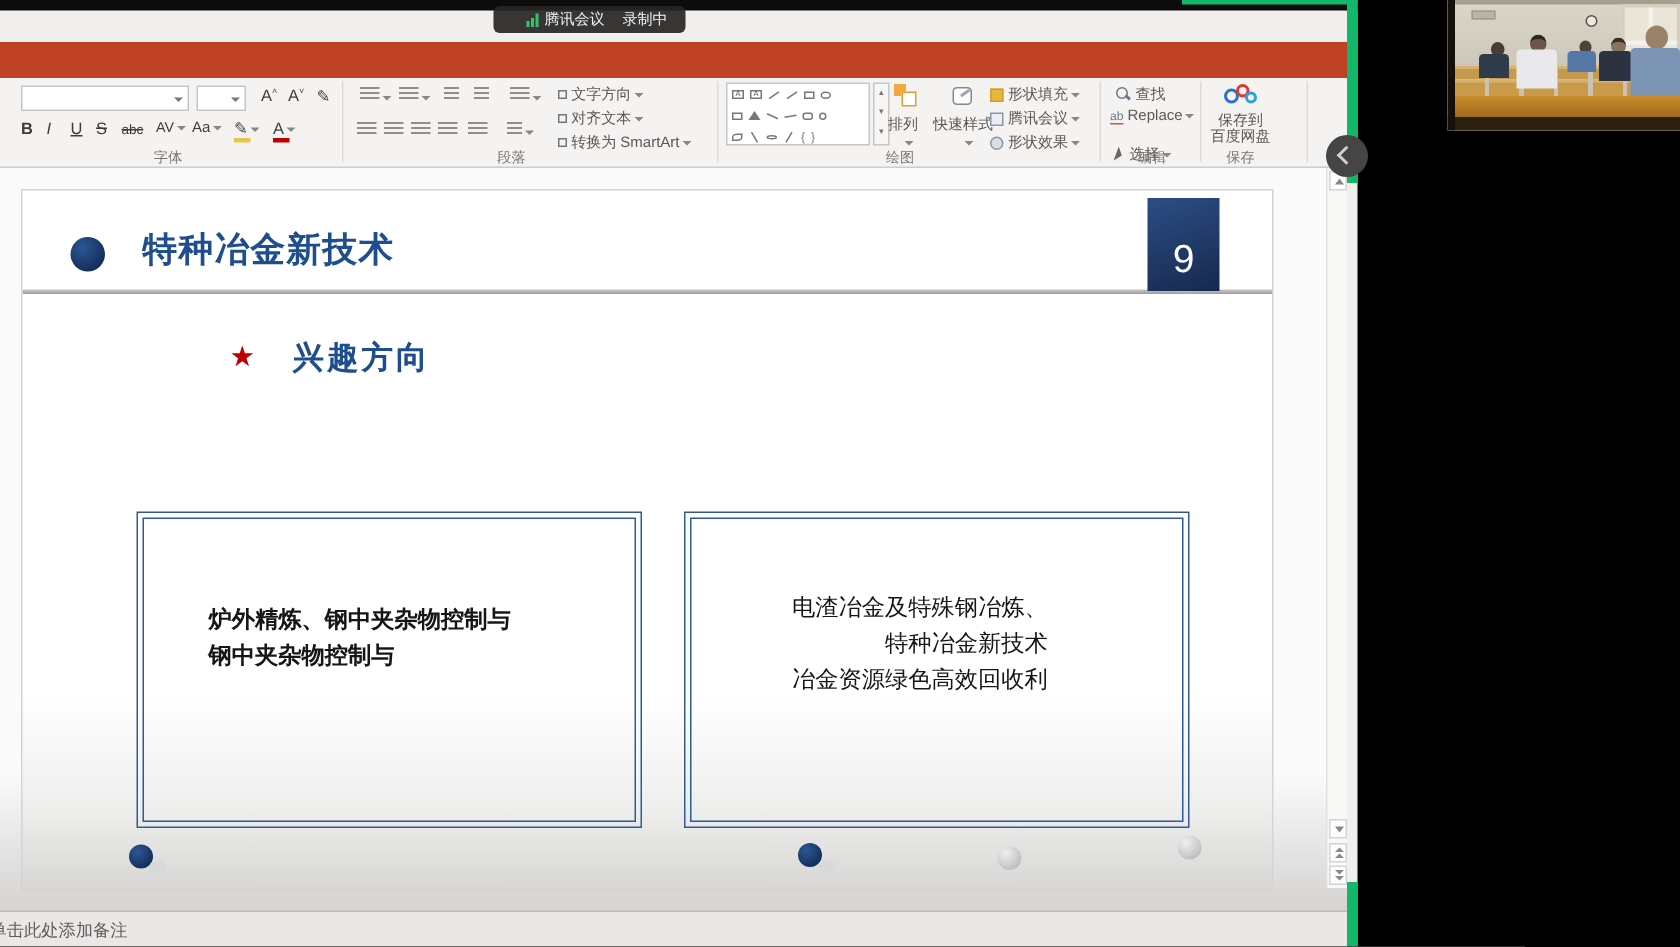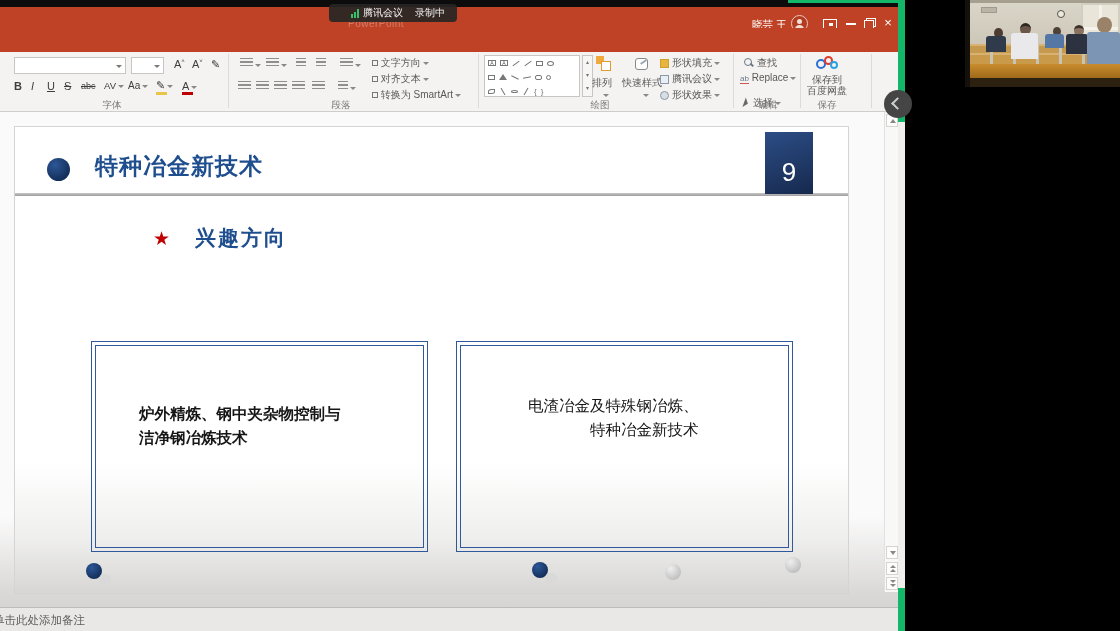--- a/index.html
+++ b/index.html
@@ -160,29 +160,20 @@
   .body { position:absolute; border-radius:3px 3px 0 0; }
 </style>
 </head>
 <body>
 
 <div id="stage">
 
   <div class="ppt">
     <div class="top-black"></div>
 
-    <div class="titlebar">
-      <span class="ghost-title">PowerPoint</span>
-      <span class="tb-user">晓芸 王</span>
-      <span class="avatar"></span>
-      <span class="wbtn pipicon"></span>
-      <span class="wbtn minbtn"></span>
-      <span class="wbtn resbtn"></span>
-      <span class="wbtn clsbtn">×</span>
-    </div>
 
     <div class="pill">
       <span class="bars">
           <i></i>
           <i></i>
           <i></i>
         </span>
       <span class="txt">腾讯会议</span>
       <span class="gdot"></span>
       <span class="rdot"></span>
@@ -317,27 +308,28 @@
         <span class="t-bullet"></span>
         <span class="s-title">特种冶金新技术</span>
         <span class="t-rule"></span>
         <span class="nine-box">9</span>
         <span class="star">★</span>
         <span class="s-section">兴趣方向</span>
 
         <div class="tbox left">
           <div class="content">
             <div>炉外精炼、钢中夹杂物控制与</div>
-            <div>洁净钢冶炼技术</div>
+            <div>钢中夹杂物控制与</div>
           </div>
         </div>
         <div class="tbox right">
           <div class="content">
             <div>电渣冶金及特殊钢冶炼、</div>
             <div>特种冶金新技术</div>
+            <div>冶金资源绿色高效回收利</div>
           </div>
         </div>
 
         <span class="bdot" style="left:71px;top:436px"></span>
         <span class="smudge" style="left:84px;top:447px"></span>
         <span class="bdot" style="left:517px;top:435px"></span>
         <span class="smudge" style="left:530px;top:446px"></span>
         <span class="gdot2" style="left:650px;top:437px"></span>
         <span class="gdot2" style="left:770px;top:430px"></span>
       </div>

